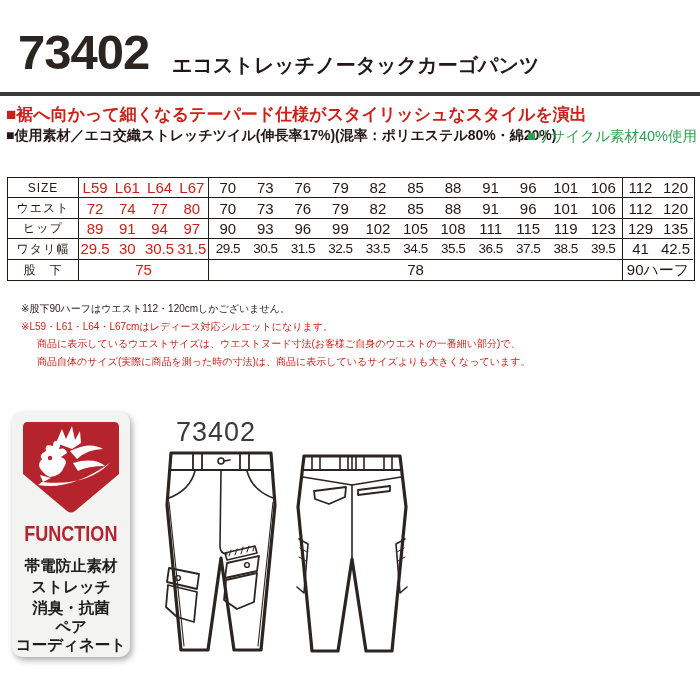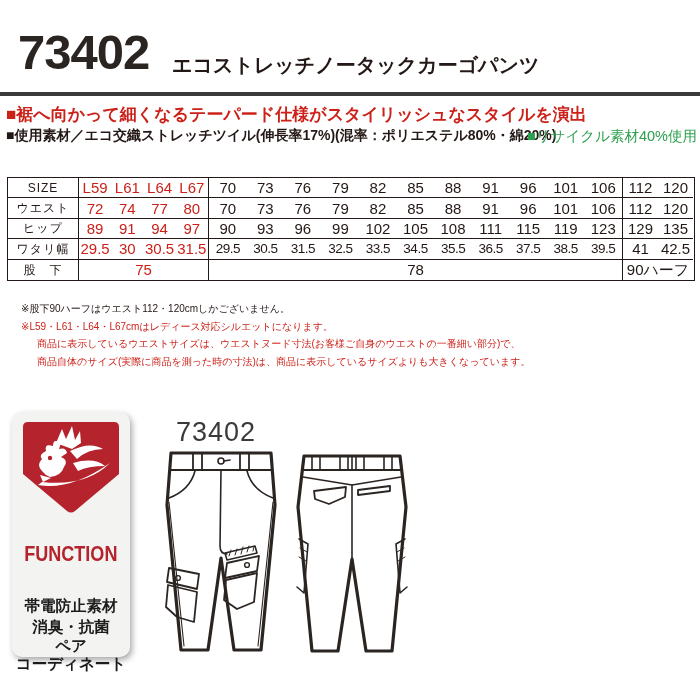--- a/index.html
+++ b/index.html
@@ -54,21 +54,21 @@
   
   .notes { position:absolute; left:21px; top:300px; font-size:10px; font-weight:400; line-height:17.5px; }
   .note-black { color:#231815; }
   .note-red { color:#cc2119; }
   .note-indent { padding-left:16px; }
   
   .function-card {
     position:absolute; left:12px; top:412px; width:118px; height:245px;
     background:#f3f3f2; border-radius:10px;
     box-shadow:2px 3px 6px rgba(0,0,0,0.35);
-    display:flex; flex-direction:column; align-items:center;gap:20px;
+    display:flex; flex-direction:column; align-items:center;
   }
   .shield-wrap { margin-top:7px; width:102px; height:99px; }
   .function-title {
     margin-top:3px; color:#b5232d; font-weight:bold; font-size:22px;
     transform:scaleX(0.82); letter-spacing:0; white-space:nowrap;
   }
   .function-features { margin-top:8px; text-align:center; font-weight:bold; color:#1c1c1c; }
   .function-features .f-line { font-size:15.5px; line-height:21px; }
   .function-features .f-tight { line-height:18px; }
   
@@ -249,20 +249,21 @@
 
         <path d="M50,32 Q70,22 83,30 Q68,30 57,40 Z" fill="#ffffff"></path>
         <path d="M53,44 Q74,38 85,47 Q68,47 58,52 Z" fill="#ffffff"></path>
 
         <circle cx="30" cy="39" r="2.2" fill="#b5232d"></circle>
       </svg>
     </div>
     <div class="function-title">FUNCTION</div>
     <div class="function-features">
       <div class="f-line">帯電防止素材</div>
+      <div class="f-line">ストレッチ</div>
       <div class="f-line">消臭・抗菌</div>
       <div class="f-line f-tight">ペア</div>
       <div class="f-line f-tight">コーディネート</div>
     </div>
   </div>
 
   <div class="illus-label">73402</div>
 
   <div class="pants-front">
     <svg viewBox="0 0 128 207" width="128" height="207" fill="none" stroke="#2b2522" stroke-linejoin="round" stroke-linecap="round">

